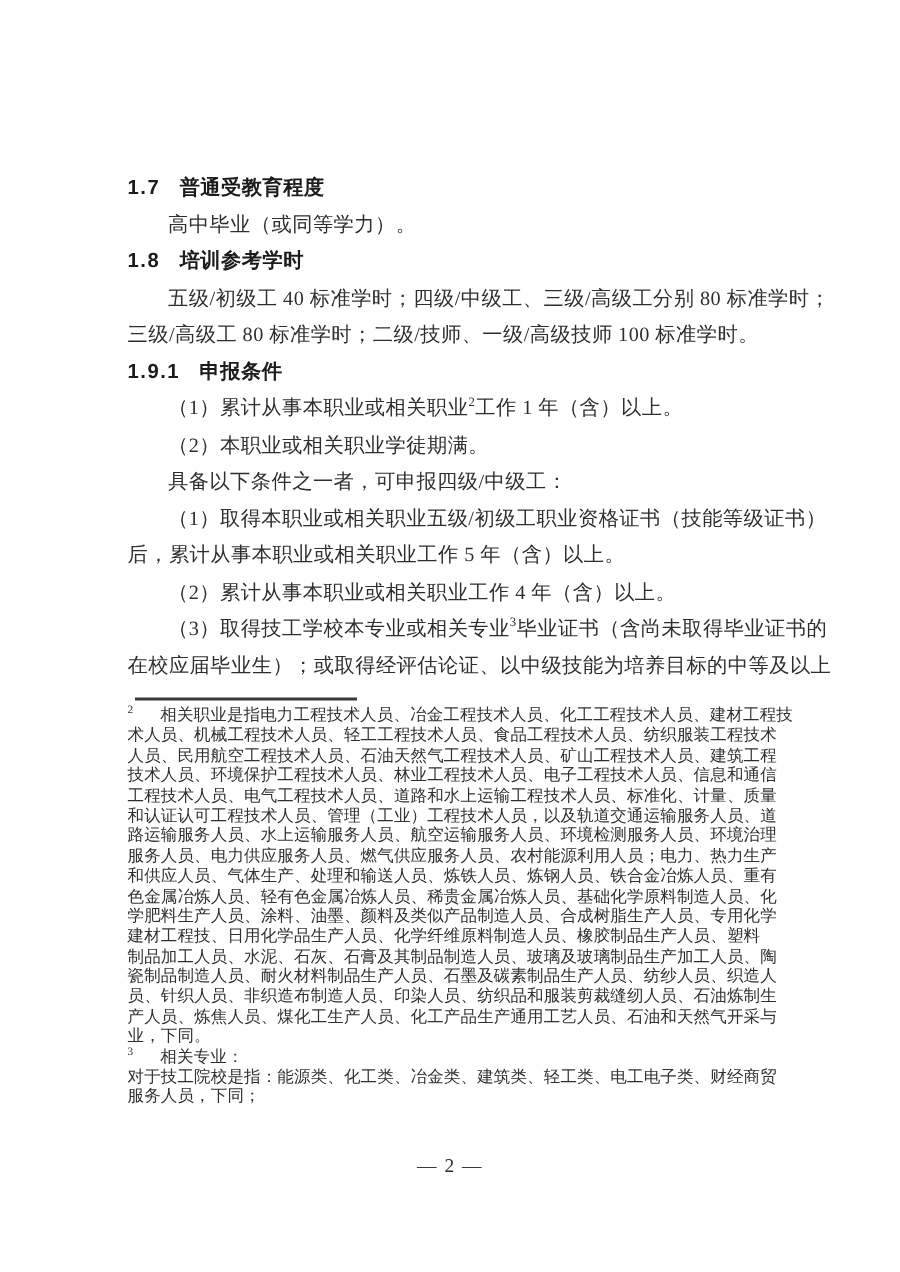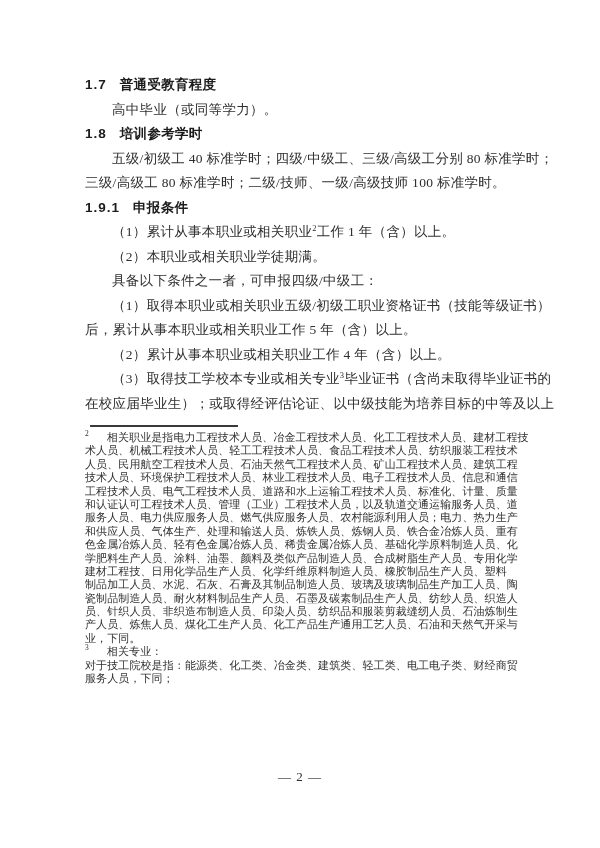--- a/index.html
+++ b/index.html
@@ -10,21 +10,21 @@
     color: #2e2e2e;
     overflow: hidden;
   }
   .page {
     position: relative;
     width: 600px; height: 848px;
     background: #ffffff;
     padding: 73px 38px 0 85px;
   }
   
-  .doc-body { font-size: 13.5px; }
+  .doc-body { font-size: 13.5px; margin-top: 40px; }
   .line {
     line-height: 24.5px;
     height: 24.5px;
     white-space: nowrap;
     letter-spacing: 0.3px;
   }
   .h {
     font-family: "Liberation Sans", sans-serif;
     font-weight: bold;
     color: #1c1c1c;
@@ -88,20 +88,21 @@
 
   <hr class="fnsep">
 
   <section class="footnotes">
     <div class="fline"><sup class="fnm">2</sup><span>相关职业是指电力工程技术人员、冶金工程技术人员、化工工程技术人员、建材工程技</span></div>
     <div class="fline"><span>术人员、机械工程技术人员、轻工工程技术人员、食品工程技术人员、纺织服装工程技术</span></div>
     <div class="fline"><span>人员、民用航空工程技术人员、石油天然气工程技术人员、矿山工程技术人员、建筑工程</span></div>
     <div class="fline"><span>技术人员、环境保护工程技术人员、林业工程技术人员、电子工程技术人员、信息和通信</span></div>
     <div class="fline"><span>工程技术人员、电气工程技术人员、道路和水上运输工程技术人员、标准化、计量、质量</span></div>
     <div class="fline"><span>和认证认可工程技术人员、管理（工业）工程技术人员，以及轨道交通运输服务人员、道</span></div>
+    <div class="fline"><span>路运输服务人员、水上运输服务人员、航空运输服务人员、环境检测服务人员、环境治理</span></div>
     <div class="fline"><span>服务人员、电力供应服务人员、燃气供应服务人员、农村能源利用人员；电力、热力生产</span></div>
     <div class="fline"><span>和供应人员、气体生产、处理和输送人员、炼铁人员、炼钢人员、铁合金冶炼人员、重有</span></div>
     <div class="fline"><span>色金属冶炼人员、轻有色金属冶炼人员、稀贵金属冶炼人员、基础化学原料制造人员、化</span></div>
     <div class="fline"><span>学肥料生产人员、涂料、油墨、颜料及类似产品制造人员、合成树脂生产人员、专用化学</span></div>
     <div class="fline"><span>建材工程技、日用化学品生产人员、化学纤维原料制造人员、橡胶制品生产人员、塑料</span></div>
     <div class="fline"><span>制品加工人员、水泥、石灰、石膏及其制品制造人员、玻璃及玻璃制品生产加工人员、陶</span></div>
     <div class="fline"><span>瓷制品制造人员、耐火材料制品生产人员、石墨及碳素制品生产人员、纺纱人员、织造人</span></div>
     <div class="fline"><span>员、针织人员、非织造布制造人员、印染人员、纺织品和服装剪裁缝纫人员、石油炼制生</span></div>
     <div class="fline"><span>产人员、炼焦人员、煤化工生产人员、化工产品生产通用工艺人员、石油和天然气开采与</span></div>
     <div class="fline"><span>业，下同。</span></div>

